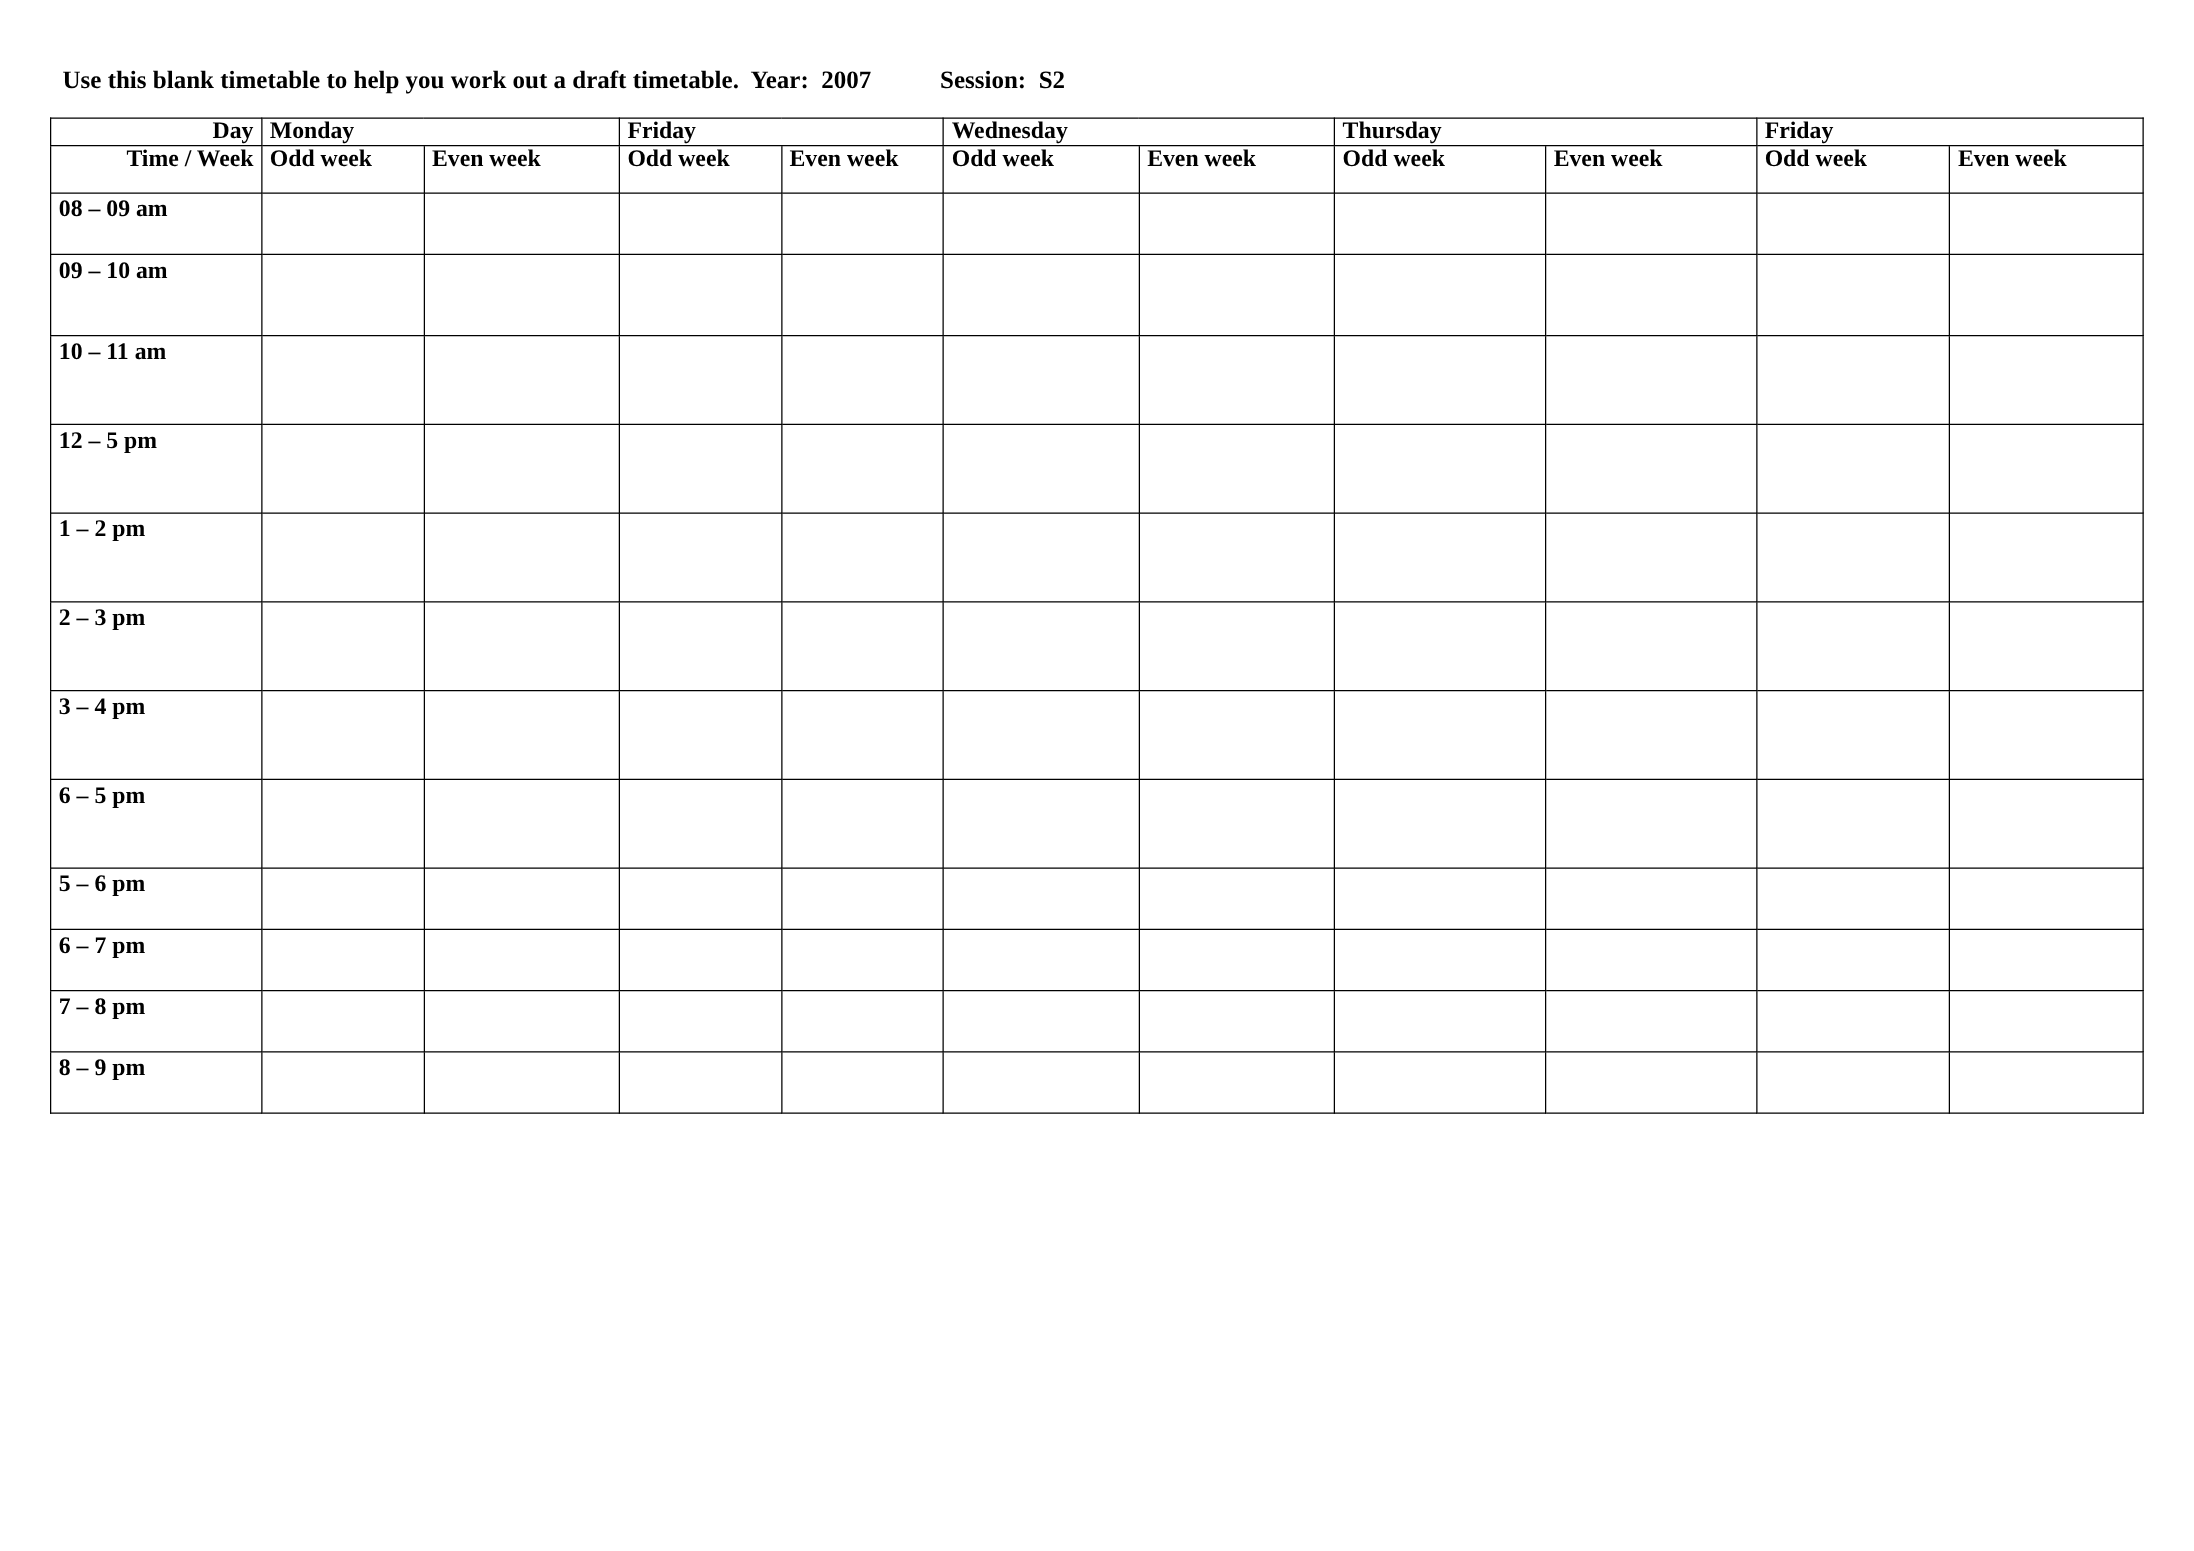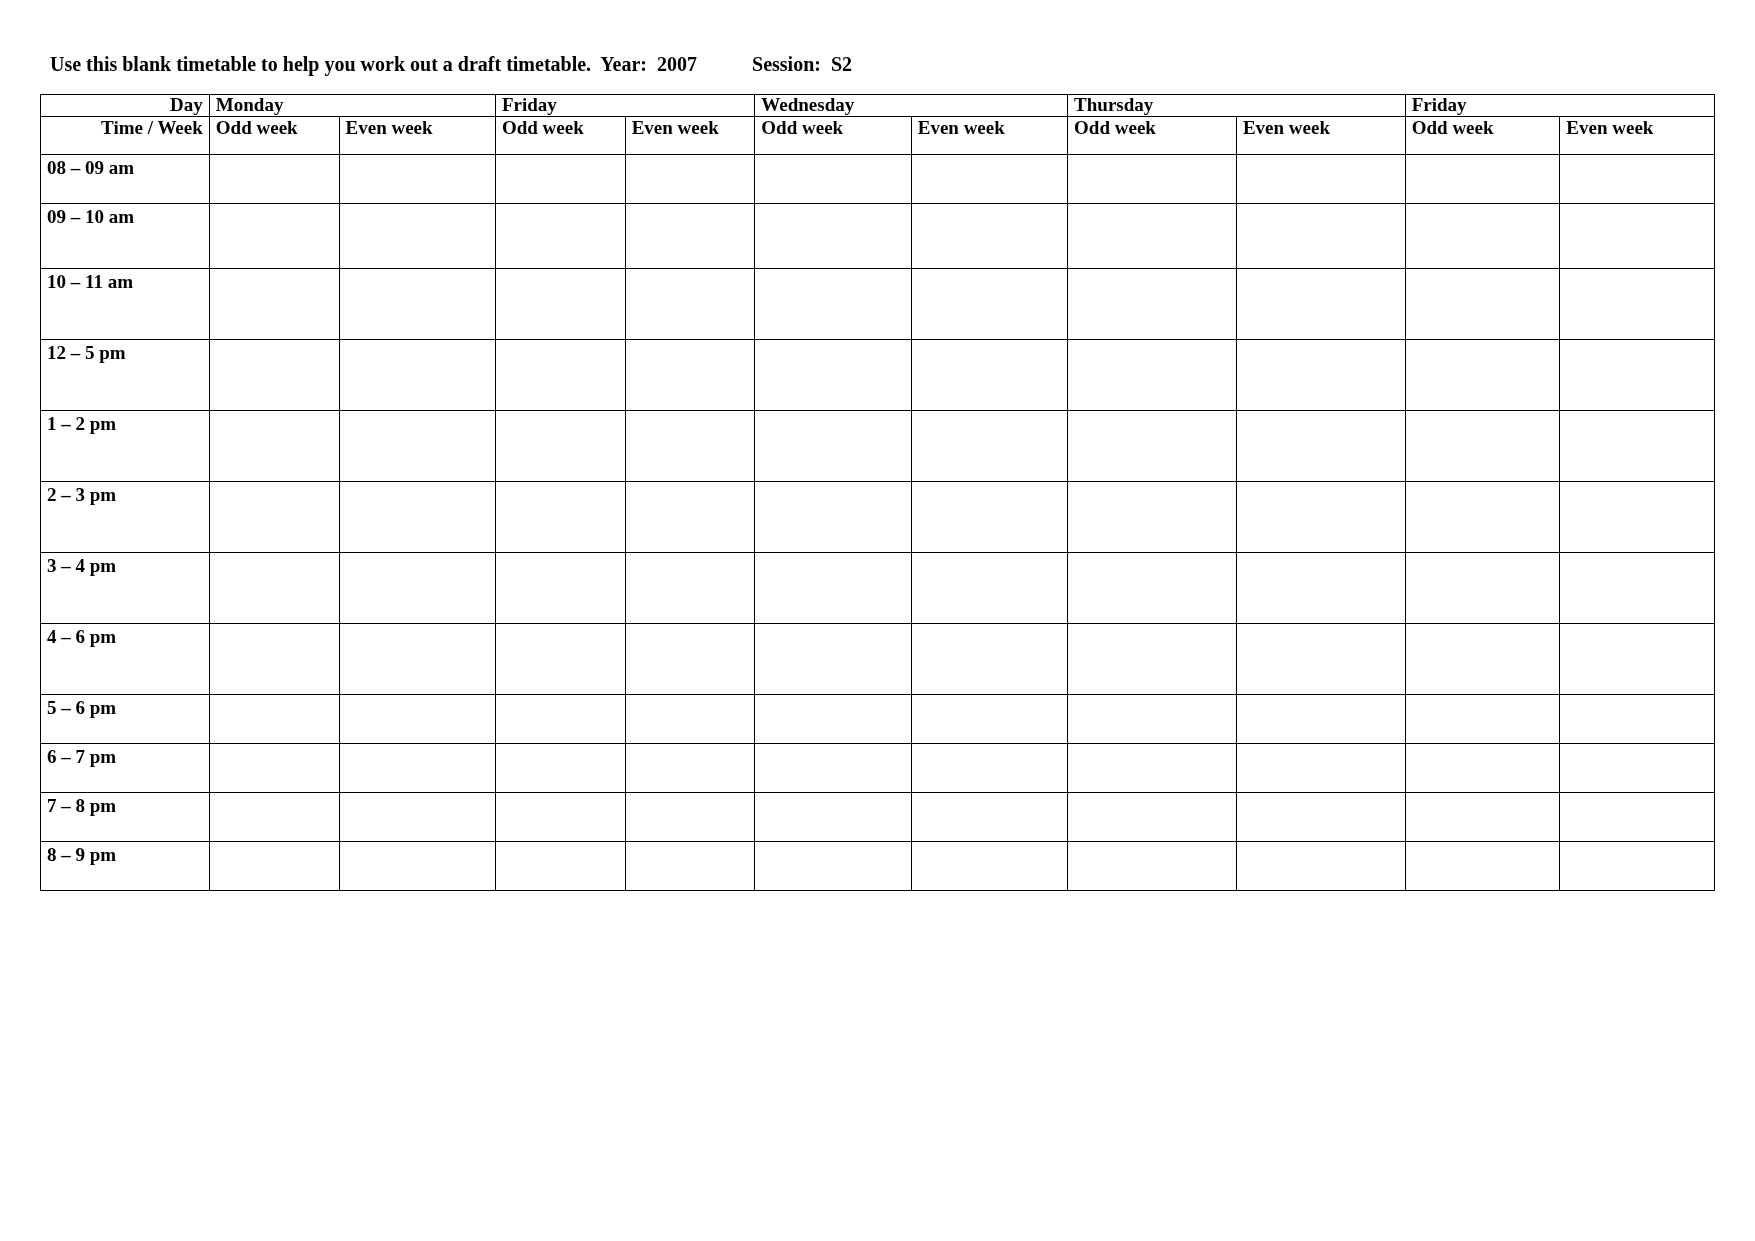--- a/index.html
+++ b/index.html
@@ -187,21 +187,21 @@
         <td class="empty-cell"></td>
         <td class="empty-cell"></td>
         <td class="empty-cell"></td>
         <td class="empty-cell"></td>
         <td class="empty-cell"></td>
         <td class="empty-cell"></td>
         <td class="empty-cell"></td>
         <td class="empty-cell"></td>
       </tr>
       <tr class="tall-row">
-        <td class="time-cell">4 – 6  pm</td>
+        <td class="time-cell">6 – 5  pm</td>
         <td class="empty-cell"></td>
         <td class="empty-cell"></td>
         <td class="empty-cell"></td>
         <td class="empty-cell"></td>
         <td class="empty-cell"></td>
         <td class="empty-cell"></td>
         <td class="empty-cell"></td>
         <td class="empty-cell"></td>
         <td class="empty-cell"></td>
         <td class="empty-cell"></td>

